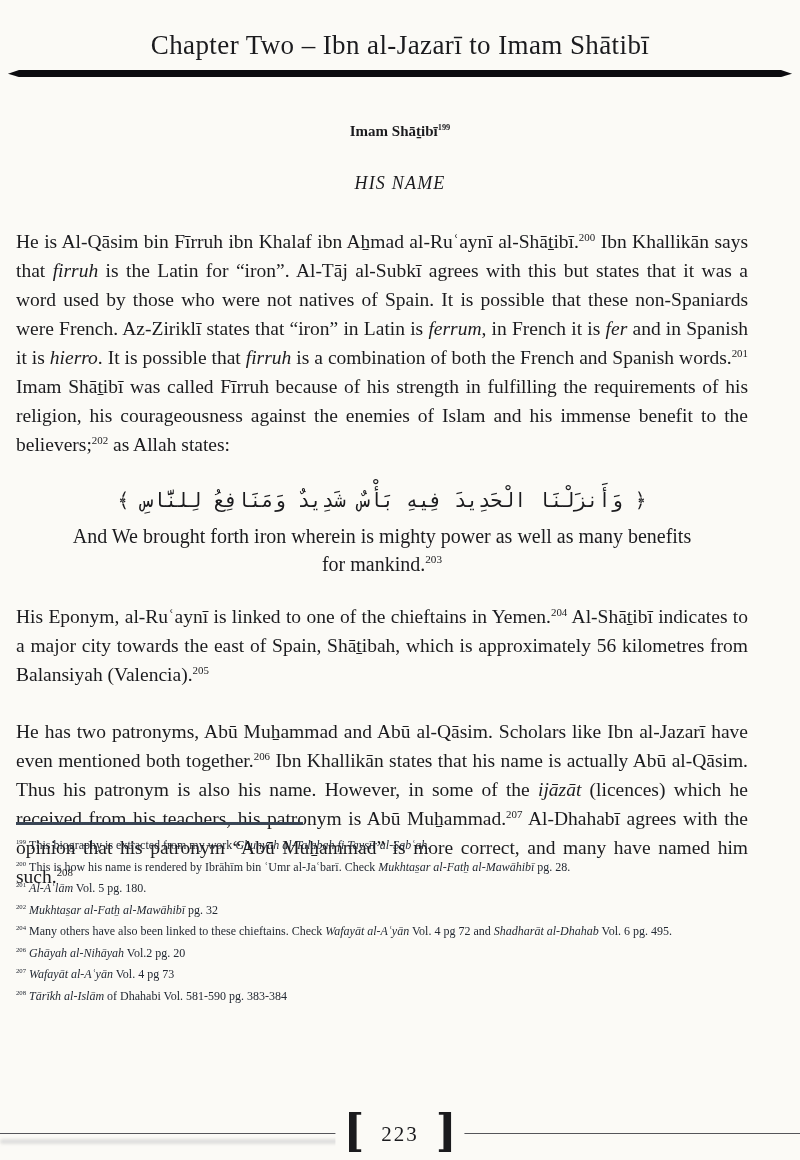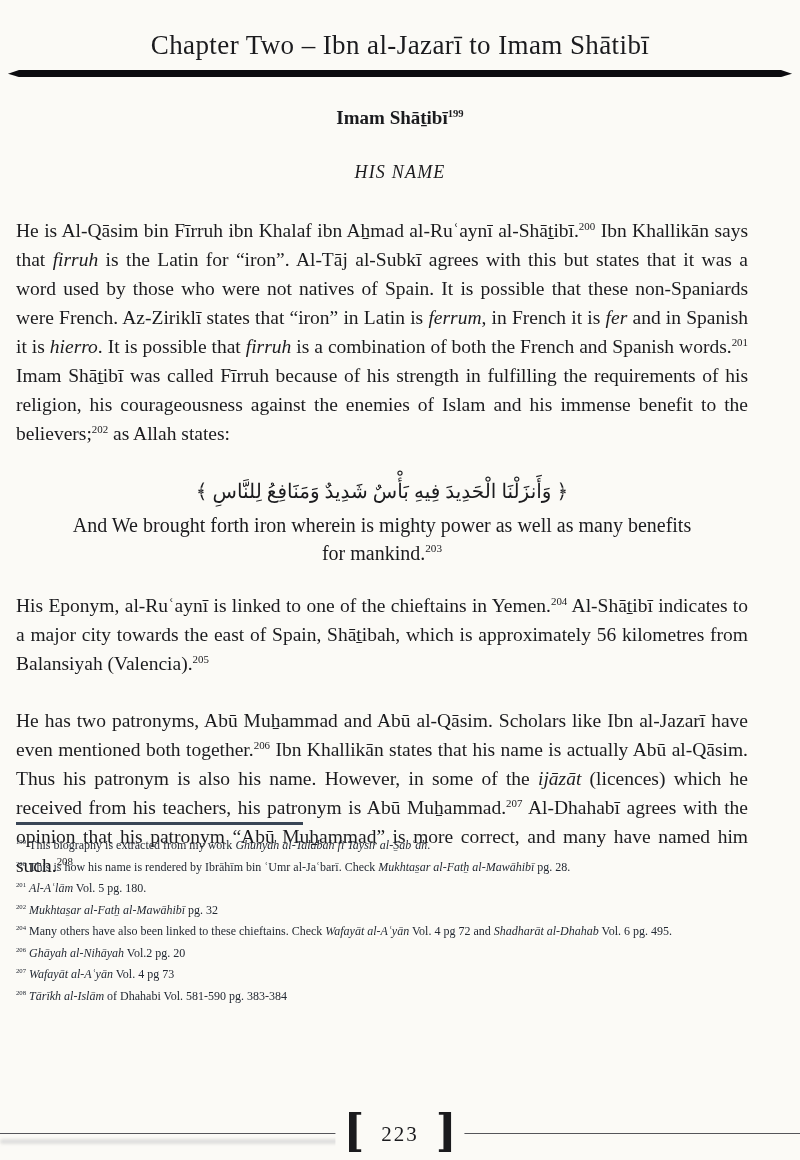--- a/index.html
+++ b/index.html
@@ -18,29 +18,29 @@
   .page{position:absolute;inset:0;}
   .chapter-title{
     text-align:center;font-size:27px;font-weight:400;
     margin-top:30px;letter-spacing:.4px;white-space:nowrap;
   }
   .rule{
     margin:9px auto 0;width:784px;height:7px;background:var(--rule);
     clip-path:polygon(0 55%,1.4% 0,98.6% 0,100% 55%,98.6% 100%,1.4% 100%);
     box-shadow:0 2px 1px rgba(40,40,55,.28);
   }
-  .imam-heading{text-align:center;font-size:19px;font-weight:700;margin-top:30px;}
+  .imam-heading{text-align:center;font-size:15px;font-weight:700;margin-top:46px;}
   .his-name{text-align:center;font-size:18px;font-weight:500;margin-top:33px;letter-spacing:1.2px;font-style:italic;}
   .body-text{margin:33px 52px 0 16px;}
   .para{font-size:19.5px;line-height:29px;text-align:justify;margin-bottom:28px;}
   sup{font-size:.56em;line-height:0;vertical-align:super;letter-spacing:0;}
   i{font-style:italic;}
   .arabic-line{
     direction:rtl;text-align:center;
-    font-family:Liberation Serif, serif;
+    font-family:Liberation Mono, monospace;
     font-size:20px;line-height:30px;margin:0 0 5px 0;
   }
   .quote-trans{
     text-align:center;font-size:20px;line-height:28px;
     max-width:625px;margin:0 auto 24px auto;
   }
   .footnotes{position:absolute;left:16px;right:50px;top:822px;}
   .fn-rule{width:287px;height:3px;background:var(--footnote_rule);margin-bottom:10px;}
   .footnote{
     font-size:12px;line-height:21.5px;text-align:justify;

